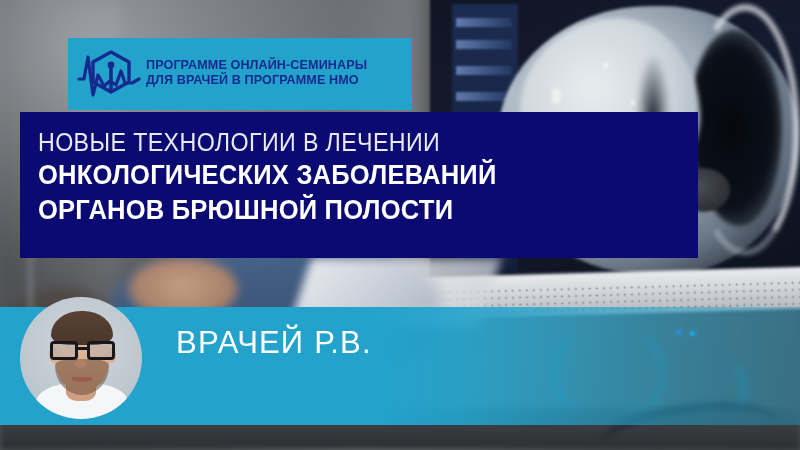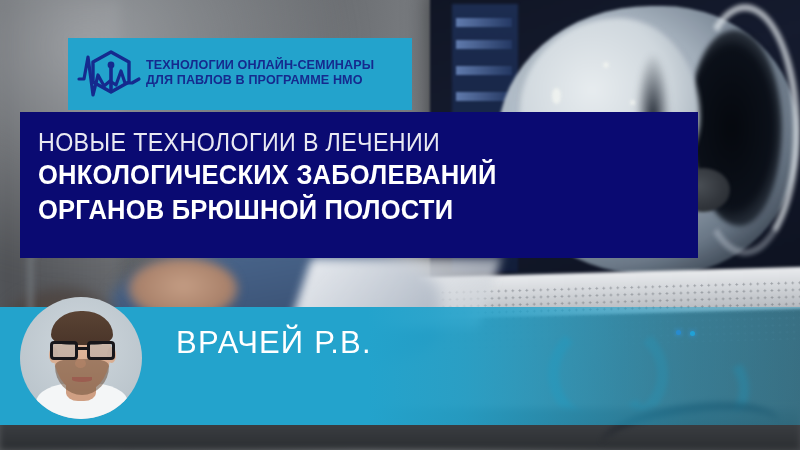--- a/index.html
+++ b/index.html
@@ -366,22 +366,22 @@
 
       <polygon points="35,7 53,17 53,37 35,47 17,37 17,17" fill="none" stroke="#152a8e" stroke-width="3.4" stroke-linejoin="round"></polygon>
 
       <circle cx="35" cy="20" r="3.4" fill="#152a8e"></circle>
       <line x1="35" y1="20" x2="35" y2="44" stroke="#152a8e" stroke-width="3.6" stroke-linecap="round"></line>
 
       <path d="M3,34 L8,34 L12,12 L17,50 L22,30 L28,41 L34,36 L40,40 L45,26 L49,38 L56,38 L63,34" fill="none" stroke="#152a8e" stroke-width="3.2" stroke-linecap="round" stroke-linejoin="round"></path>
     </svg>
 
     <div class="logo-text">
-      <div class="logo-sub1">ТЕХНОЛОГИИ ОНЛАЙН-СЕМИНАРЫ</div>
-      <div class="logo-sub2">ДЛЯ ПАВЛОВ В ПРОГРАММЕ НМО</div>
+      <div class="logo-sub1">ПРОГРАММЕ ОНЛАЙН-СЕМИНАРЫ</div>
+      <div class="logo-sub2">ДЛЯ ВРАЧЕЙ В ПРОГРАММЕ НМО</div>
     </div>
   </div>
 
   <div class="title-block">
     <div class="title-line1">НОВЫЕ ТЕХНОЛОГИИ В ЛЕЧЕНИИ</div>
     <div class="title-line2">ОНКОЛОГИЧЕСКИХ ЗАБОЛЕВАНИЙ</div>
     <div class="title-line3">ОРГАНОВ БРЮШНОЙ ПОЛОСТИ</div>
   </div>
 
   <div class="presenter-banner">

